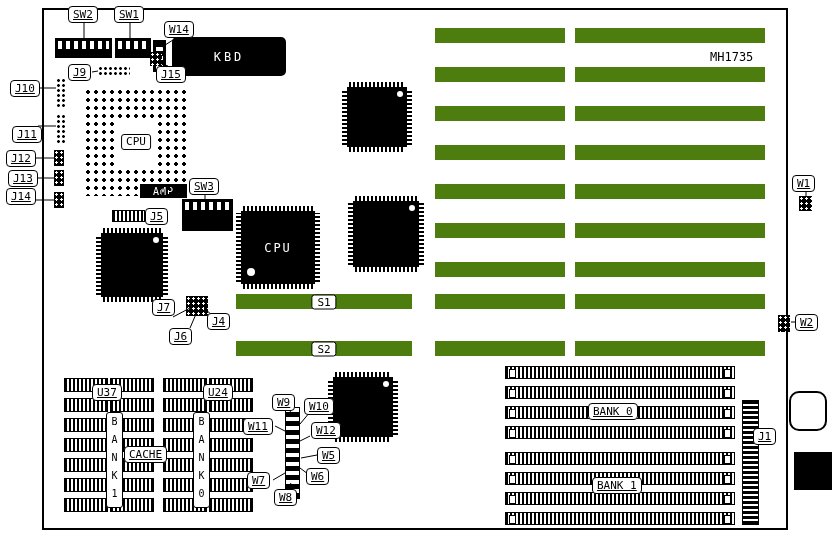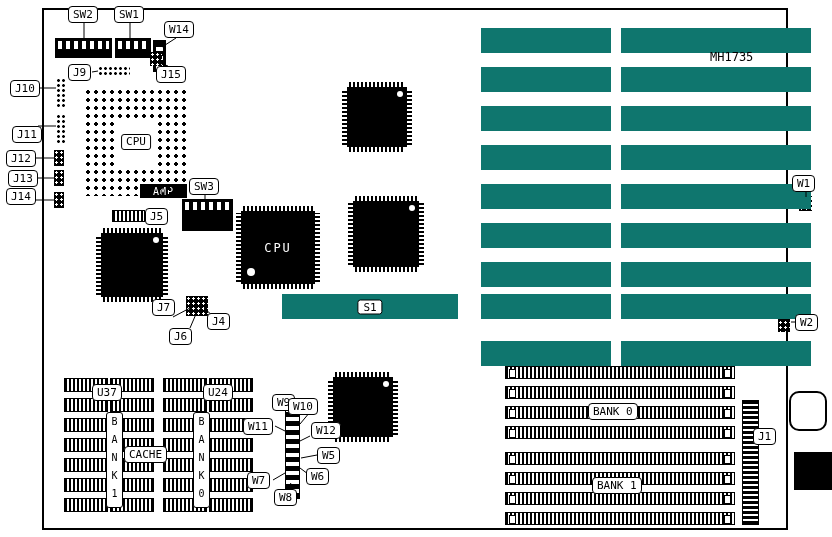--- a/index.html
+++ b/index.html
@@ -1,24 +1,24 @@
 <!DOCTYPE html>
 <html><head>
 <meta charset="utf-8">
 <style>
   html,body{margin:0;padding:0;background:#fff;}
   #stage{position:relative;width:832px;height:537px;background:#fff;overflow:hidden;
          font-family:"DejaVu Sans Mono",monospace;color:#000;}
   #board-outline{position:absolute;left:42px;top:8px;width:746px;height:522px;
          border:2px solid #000;box-sizing:border-box;z-index:1;}
   .callout{position:absolute;z-index:10;background:#fff;border:1px solid #000;border-radius:4px;
-         padding:1px 4px;font-size:11px;line-height:13px;white-space:nowrap;}
+         padding:1px 4px;font-size:11px;line-height:13px;white-space:nowrap;text-decoration:underline;}
   .vlabel{position:absolute;z-index:9;width:15px;background:#fff;border:1px solid #000;border-radius:3px;
          font-size:10px;line-height:18px;text-align:center;white-space:pre-line;}
-  .slotbar{position:absolute;height:25px;background:#0f766e;z-index:2;margin-left:46px;}
+  .slotbar{position:absolute;height:15px;background:#4d7c0f;z-index:2;}
   .slot-label{position:absolute;left:50%;top:50%;transform:translate(-50%,-50%);
          background:#fff;border:1px solid #000;border-radius:3px;padding:0 5px;font-size:11px;line-height:13px;z-index:3;}
   .black-box{position:absolute;background:#000;display:flex;align-items:center;justify-content:center;z-index:2;}
   .whitetext{color:#fff;font-size:12px;letter-spacing:3px;}
   .simm{position:absolute;width:230px;height:13px;box-sizing:border-box;border:1px solid #000;
         background:repeating-linear-gradient(90deg,#000 0 2px,#fff 2px 4px);z-index:2;}
   .simm::before,.simm::after{content:"";position:absolute;top:2px;width:5px;height:7px;background:#fff;border:1px solid #000;}
   .simm::before{left:3px}.simm::after{right:3px}
   .dipchip{position:absolute;width:44px;height:14px;box-sizing:border-box;border:1px solid #000;
         background:repeating-linear-gradient(90deg,#000 0 2px,#fff 2px 4px);z-index:2;}
@@ -101,20 +101,23 @@
   <div class="hdr-black" style="left:54px;top:170px;width:10px;height:16px"></div>
   <div class="hdr-black" style="left:54px;top:192px;width:10px;height:16px"></div>
   <div class="hdr-dots" style="left:98px;top:66px;width:32px;height:10px"></div>
   <div class="hdr-black" style="left:150px;top:52px;width:12px;height:14px"></div>
   <div class="dipchip" style="left:112px;top:210px;width:33px;height:12px"></div>
   <div class="hdr-black" style="left:799px;top:196px;width:13px;height:15px"></div>
   <div class="hdr-black" style="left:778px;top:315px;width:12px;height:17px"></div>
   <div class="hdr-black" style="left:186px;top:296px;width:22px;height:20px"></div>
   <div class="jumper-col" style="left:285px;top:407px;width:15px;height:92px"></div>
 
+  <div class="black-box" style="left:172px;top:37px;width:114px;height:39px;border-radius:5px">
+    <span class="whitetext">KBD</span>
+  </div>
   <div class="black-box" style="left:140px;top:184px;width:47px;height:14px">
     <span class="whitetext" style="font-size:10px;letter-spacing:1px">AMP</span>
   </div>
 
   <div class="cpu-socket" style="left:84px;top:88px;width:104px;height:108px">
     <div class="socket-center"></div>
     <div class="center-label">CPU</div>
   </div>
 
   <div class="qfp" style="left:236px;top:206px;width:84px;height:83px">
@@ -127,20 +130,23 @@
       <div class="dot-bl"></div>
     </div>
   </div>
 
   <div class="slotbar" style="left:236px;top:294px;width:176px">
     <span class="slot-label">S1</span>
   </div>
   <div class="slotbar" style="left:435px;top:294px;width:130px"></div>
   <div class="slotbar" style="left:575px;top:294px;width:190px"></div>
 
+  <div class="slotbar" style="left:236px;top:341px;width:176px">
+    <span class="slot-label">S2</span>
+  </div>
   <div class="slotbar" style="left:435px;top:341px;width:130px"></div>
   <div class="slotbar" style="left:575px;top:341px;width:190px"></div>
 
   <div class="j1-strip" style="left:742px;top:400px"></div>
   <div class="rounded-conn" style="left:789px;top:391px"></div>
   <div class="black-box" style="left:794px;top:452px;width:38px;height:38px"></div>
 
   <div class="vlabel" style="left:106px;top:412px;height:94px">B
 A
 N
@@ -169,21 +175,21 @@
   <div class="callout" style="left:8px;top:170px">J13</div>
   <div class="callout" style="left:6px;top:188px">J14</div>
   <div class="callout" style="left:792px;top:175px">W1</div>
   <div class="callout" style="left:189px;top:178px">SW3</div>
   <div class="callout" style="left:145px;top:208px">J5</div>
   <div class="callout" style="left:152px;top:299px">J7</div>
   <div class="callout" style="left:169px;top:328px">J6</div>
   <div class="callout" style="left:207px;top:313px">J4</div>
   <div class="callout" style="left:795px;top:314px">W2</div>
   <div class="callout" style="left:272px;top:394px">W9</div>
-  <div class="callout" style="left:288px;top:398px">W10</div>
+  <div class="callout" style="left:304px;top:398px">W10</div>
   <div class="callout" style="left:243px;top:418px">W11</div>
   <div class="callout" style="left:311px;top:422px">W12</div>
   <div class="callout" style="left:317px;top:447px">W5</div>
   <div class="callout" style="left:306px;top:468px">W6</div>
   <div class="callout" style="left:247px;top:472px">W7</div>
   <div class="callout" style="left:274px;top:489px">W8</div>
   <div class="callout" style="left:753px;top:428px">J1</div>
 <div class="slotbar" style="left: 435px; top: 28px; width: 130px;"></div>
     <div class="slotbar" style="left: 575px; top: 28px; width: 190px;"></div>
     <div class="slotbar" style="left: 435px; top: 67px; width: 130px;"></div>

